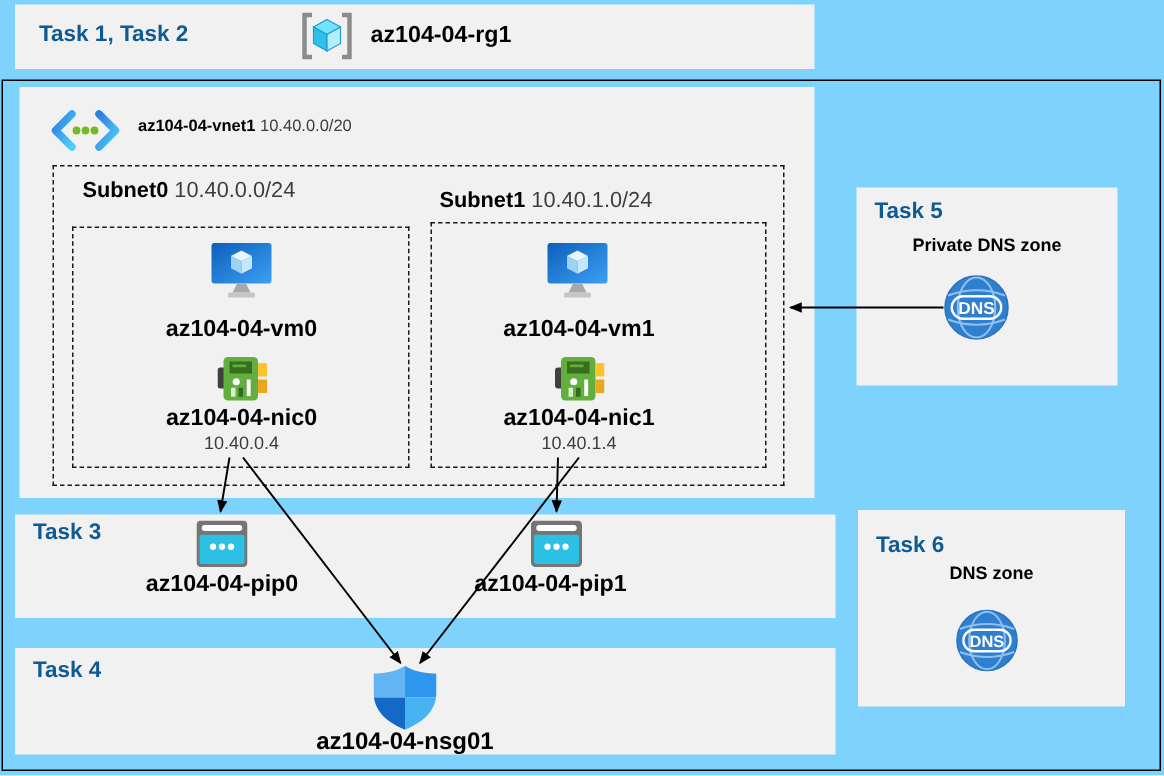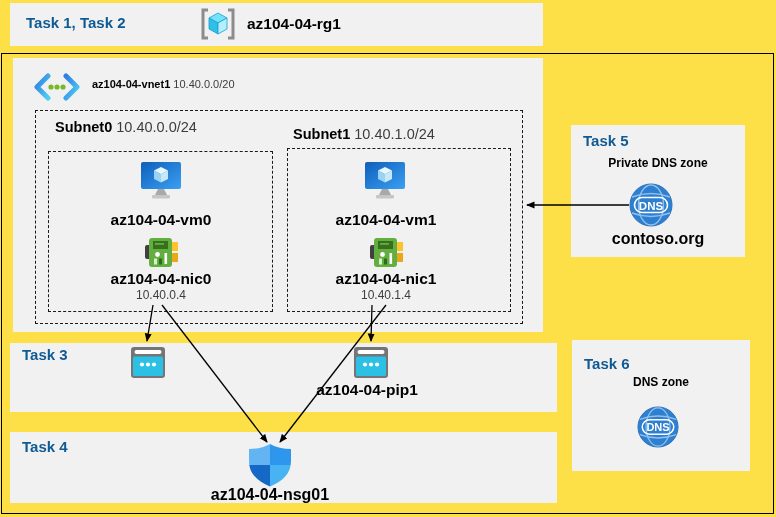--- a/index.html
+++ b/index.html
@@ -1,17 +1,17 @@
 <!DOCTYPE html>
 <html><head>
 <meta charset="utf-8">
 <style>
   html,body{margin:0;padding:0;background:#ffffff;}
   #canvas{
-    position:relative;width:776px;height:517px;background:#fde047;
+    position:relative;width:776px;height:517px;background:#7dd3fc;
     font-family:"Liberation Sans","DejaVu Sans",sans-serif;overflow:hidden;
   }
   .abs{position:absolute;}
   .band{background:#f1f1f1;}
   .outer-frame{border:1.5px solid #000;}
   .dashed{border:1.4px dashed #1a1a1a;background:transparent;}
   .task-label{color:#105a94;font-weight:bold;font-size:15px;}
   .res-name{color:#000;font-weight:bold;font-size:15.5px;white-space:nowrap;}
   .res-name .cidr{font-weight:normal;color:#3d3d3d;}
   .vnet-title{font-size:11px;}
@@ -135,33 +135,33 @@
   <div class="abs task-label" style="left:583px;top:132px;">Task 5</div>
   <div class="abs big-label center" style="left:571px;top:156px;width:174px;">Private DNS zone</div>
   <svg class="abs" style="left:629px;top:183px;" width="44" height="44" viewBox="0 0 44 44">
     <circle cx="22" cy="22" r="21" fill="#2e7fd0" stroke="#2a72bd" stroke-width="1"></circle>
     <ellipse cx="22" cy="22" rx="12.5" ry="20" fill="none" stroke="#8fc0ec" stroke-width="1.4"></ellipse>
     <path d="M3,14 Q22,7 41,14" fill="none" stroke="#8fc0ec" stroke-width="1.4"></path>
     <path d="M3,30 Q22,37 41,30" fill="none" stroke="#8fc0ec" stroke-width="1.4"></path>
     <rect x="5.5" y="14.5" width="33" height="15" rx="7.5" fill="none" stroke="#ffffff" stroke-width="1.6"></rect>
     <text x="22" y="26.5" text-anchor="middle" font-size="11.5" font-weight="bold" fill="#ffffff" font-family="Liberation Sans, sans-serif">DNS</text>
   </svg>
-  <div class="abs res-name center" style="left:571px;top:230px;width:174px;font-size:16px;">contoso.org</div>
 
   <div class="abs band" style="left:10px;top:343px;width:547px;height:69px;"></div>
   <div class="abs task-label" style="left:22px;top:346px;">Task 3</div>
 
   <svg class="abs" style="left:131px;top:347px;" width="34" height="31" viewBox="0 0 34 31">
     <rect x="0" y="0" width="34" height="31" rx="3" fill="#757575"></rect>
     <rect x="3.5" y="3" width="27" height="4" rx="2" fill="#ffffff"></rect>
     <rect x="2" y="9.5" width="30" height="19.5" rx="1.5" fill="#2bc0e4"></rect>
     <circle cx="11" cy="17.5" r="2.1" fill="#ffffff"></circle>
     <circle cx="17" cy="17.5" r="2.1" fill="#ffffff"></circle>
     <circle cx="23" cy="17.5" r="2.1" fill="#ffffff"></circle>
   </svg>
+  <div class="abs res-name center" style="left:68px;top:381px;width:160px;">az104-04-pip0</div>
 
   <svg class="abs" style="left:354px;top:347px;" width="34" height="31" viewBox="0 0 34 31">
     <rect x="0" y="0" width="34" height="31" rx="3" fill="#757575"></rect>
     <rect x="3.5" y="3" width="27" height="4" rx="2" fill="#ffffff"></rect>
     <rect x="2" y="9.5" width="30" height="19.5" rx="1.5" fill="#2bc0e4"></rect>
     <circle cx="11" cy="17.5" r="2.1" fill="#ffffff"></circle>
     <circle cx="17" cy="17.5" r="2.1" fill="#ffffff"></circle>
     <circle cx="23" cy="17.5" r="2.1" fill="#ffffff"></circle>
   </svg>
   <div class="abs res-name center" style="left:287px;top:381px;width:160px;">az104-04-pip1</div>

